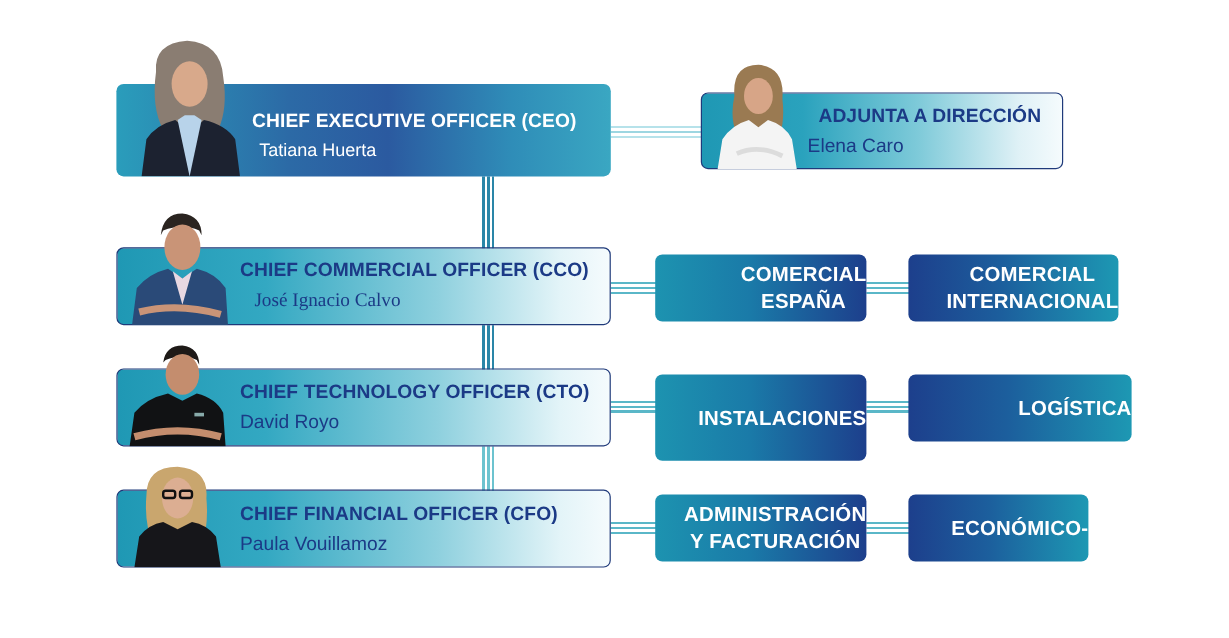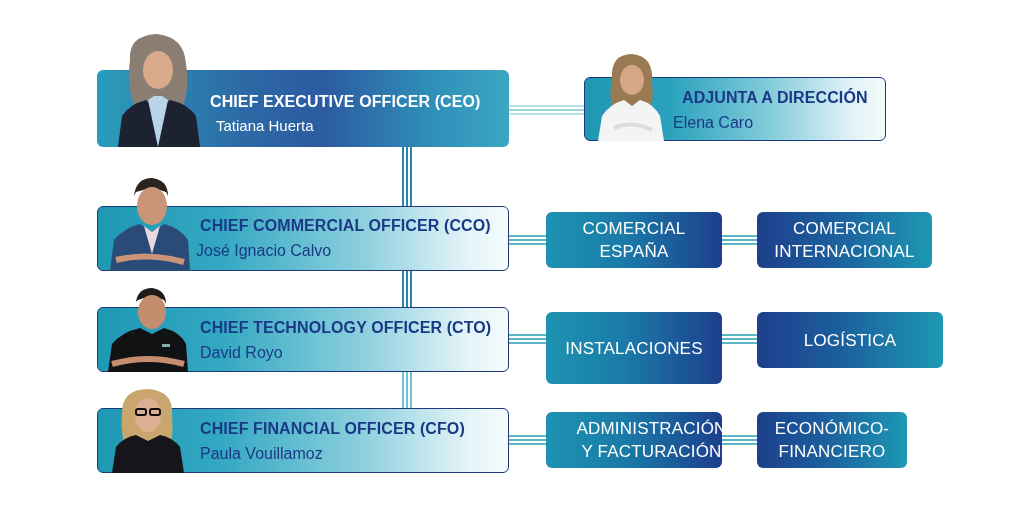--- a/index.html
+++ b/index.html
@@ -95,24 +95,24 @@
       color: #1b3a86;
     }
     .pname.white { color: #ffffff; font-size: 15px; }
 
     
     .dept {
       position: absolute;
       border-radius: 6px;
       display: flex;
       align-items: center;
-      justify-content: center;
+      justify-content: flex-end;
       text-align: center;
       color: #ffffff;
-      font-weight: normal;
+      font-weight: bold;
       font-size: 17px;
       line-height: 23px;
       letter-spacing: 0.2px;
     }
     .dept.a { background: linear-gradient(to right, #1d93b0 0%, #1a7aa8 45%, #1d3f8c 100%); }
     .dept.b { background: linear-gradient(to right, #1d3f8c 0%, #1c5f9d 45%, #1d98b3 100%); }
     .dept span { display: block; }
   </style>
 </head>
 <body>
@@ -160,21 +160,21 @@
 <div class="photo" style="left:108px; top:174px; width:84px; height:97px;">
   <svg width="84" height="97" viewBox="0 0 84 97">
     <path d="M26 22 Q28 4 44 4 Q60 6 60 22 L58 18 Q44 12 28 18Z" fill="#2a2420"></path>
     <ellipse cx="44" cy="32" rx="15" ry="19" fill="#c99477"></ellipse>
     <path d="M2 97 L6 66 Q16 54 32 50 L44 58 L56 50 Q72 54 80 66 L82 97Z" fill="#2a4a78"></path>
     <path d="M36 52 L44 80 L52 52 L44 58Z" fill="#e8d8e2"></path>
     <path d="M8 86 Q40 78 76 88" stroke="#c99477" stroke-width="6" fill="none"></path>
   </svg>
 </div>
 <div class="role" style="left:200px; top:217px;">CHIEF COMMERCIAL OFFICER (CCO)</div>
-<div class="pname" style="left:196px; top:242px;">José Ignacio Calvo</div>
+<div class="pname" style="left:212px; top:242px;font-family:Liberation Serif, serif;">José Ignacio Calvo</div>
 
 <div class="dept a" style="left:546px; top:212px; width:176px; height:56px;">
   <div>
     <span>COMERCIAL</span>
     <span>ESPAÑA</span>
   </div>
 </div>
 <div class="dept b" style="left:757px; top:212px; width:175px; height:56px;">
   <div>
     <span>COMERCIAL</span>
@@ -221,15 +221,14 @@
 
 <div class="dept a" style="left:546px; top:412px; width:176px; height:56px;padding-left:35px;">
   <div>
     <span>ADMINISTRACIÓN</span>
     <span>Y FACTURACIÓN</span>
   </div>
 </div>
 <div class="dept b" style="left:757px; top:412px; width:150px; height:56px;">
   <div>
     <span>ECONÓMICO-</span>
-    <span>FINANCIERO</span>
   </div>
 </div>
 
 </body></html>

